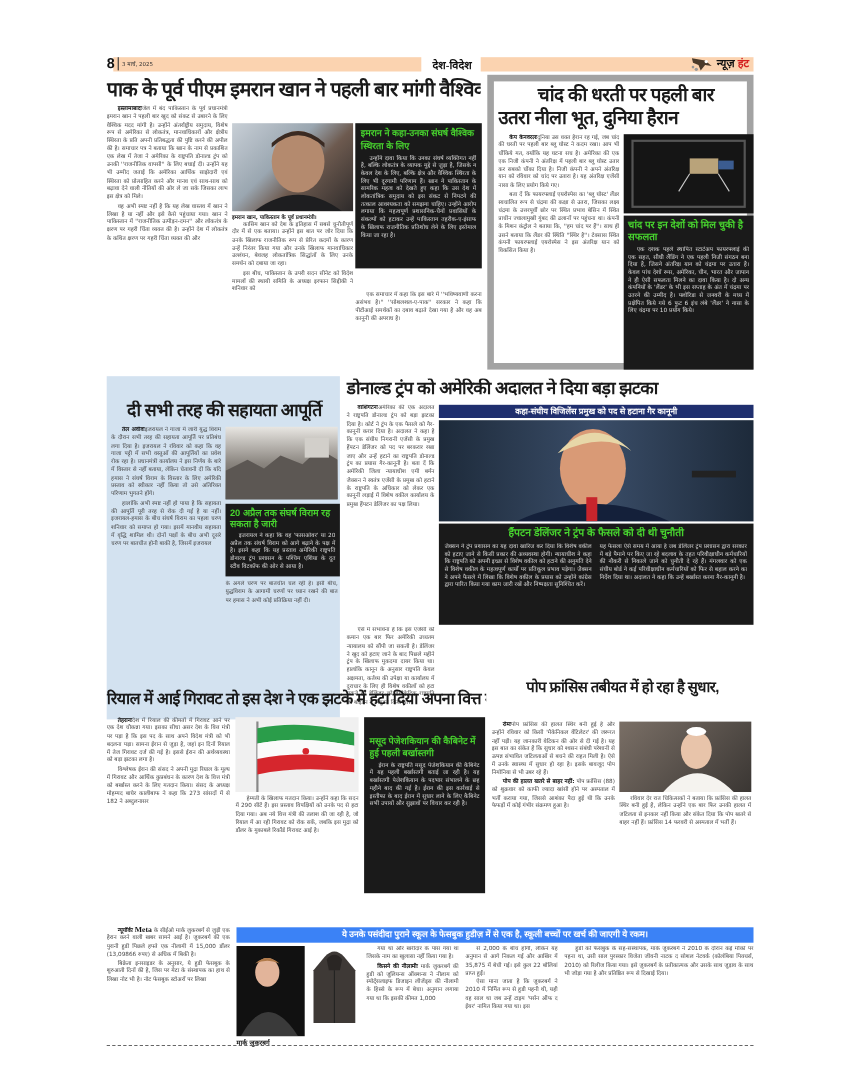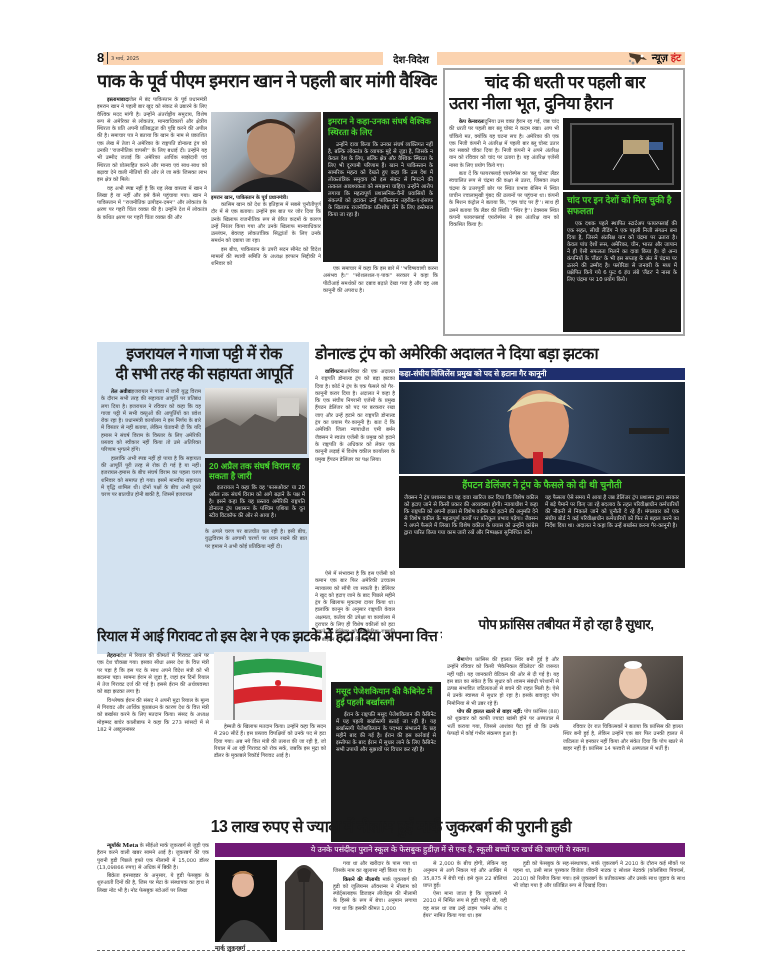--- a/index.html
+++ b/index.html
@@ -62,29 +62,29 @@
         <path d="M36 22 Q60 0 84 22 L84 18 Q60 -4 36 18Z" fill="#3a2a22"></path>
         <path d="M20 80 Q60 50 100 80Z" fill="#1e1e20"></path>
       </svg>
   </div>
   <div class="abs caption" style="left:114px;top:144px;width:110px;font-size:5px">इमरान खान, पाकिस्तान के पूर्व प्रधानमंत्री।</div>
   <div class="abs body-text" style="left:114px;top:151px;width:110px;height:130px">
     <p>कासिम खान को देश के इतिहास में सबसे चुनौतीपूर्ण दौर में से एक बताया। उन्होंने इस बात पर जोर दिया कि उनके खिलाफ राजनीतिक रूप से प्रेरित कदमों के कारण उन्हें निरंतर किया गया और उनके खिलाफ मानवाधिकार उल्लंघन, बेवजह लोकतांत्रिक सिद्धांतों के लिए उनके समर्थन को दबाया जा रहा।</p>
     <p>इस बीच, पाकिस्तान के उपरी सदन सीनेट को विदेश मामलों की स्थायी समिति के अध्यक्ष इरफान सिद्दीकी ने शनिवार को</p>
   </div>
 
-  <div class="abs dark-box" style="left:226px;top:62px;width:115px;height:150px;padding:4px 5px">
+  <div class="abs dark-box" style="left:226px;top:62px;width:115px;height:132px;padding:4px 5px">
     <div class="green-hl" style="font-size:8.3px;line-height:11px">इमरान ने कहा-उनका संघर्ष वैश्विक स्थिरता के लिए</div>
     <div class="bt" style="margin-top:3px;height:115px;text-indent:8px">उन्होंने दावा किया कि उनका संघर्ष व्यक्तिगत नहीं है, बल्कि लोकतंत्र के व्यापक मुद्दे से जुड़ा है, जिसके न केवल देश के लिए, बल्कि क्षेत्र और वैश्विक स्थिरता के लिए भी दूरगामी परिणाम हैं। खान ने पाकिस्तान के सामरिक महत्व को देखते हुए कहा कि उस देश में लोकतांत्रिक समुदाय को इस संकट से निपटने की तत्काल आवश्यकता को समझना चाहिए। उन्होंने आरोप लगाया कि महत्वपूर्ण प्रशासनिक-चैनों प्रवासियों के संकल्पों को हटाकर उन्हें पाकिस्तान तहरीक-ए-इंसाफ के खिलाफ राजनीतिक प्रतिशोध लेने के लिए इस्तेमाल किया जा रहा है।</div>
   </div>
   <div class="abs body-text" style="left:226px;top:215px;width:115px;height:70px">
     <p>एक समाचार में कहा कि इस बारे में ''भविष्यवाणी करना असंभव है।'' ''सोशलशल-ए-पाक'' सरकार ने कहा कि पीटीआई समर्थकों का दबाव बढ़ाते देखा गया है और वह अब कानूनी की अपराध है।</p>
   </div>
 
-  <div class="abs" style="left:346px;top:18px;width:242px;height:268px;border:2px solid #a3a3a3">
+  <div class="abs" style="left:346px;top:18px;width:242px;height:268px;border:6px solid #a3a3a3">
     <div class="hl" style="position:absolute;left:4px;top:2px;width:232px;font-size:17px;line-height:21px;font-family:'Liberation Sans',sans-serif;text-align:center">चांद की धरती पर पहली बार</div>
     <div class="hl" style="position:absolute;left:4px;top:23px;width:232px;font-size:17px;line-height:21px;text-align:left">उतरा नीला भूत, दुनिया हैरान</div>
     <div class="body-text" style="position:absolute;left:4px;top:48px;width:110px;height:214px">
       <p><b>केप केनवरलः</b><span>दुनिया उस वक्त हैरान रह गई, जब चांद की धरती पर पहली बार ब्लू घोस्ट ने कदम रखा। आप भी चौंकिये मत, क्योंकि यह घटना सच है। अमेरिका की एक एक निजी कंपनी ने अंतरिक्ष में पहली बार ब्लू घोस्ट उतार कर सबको चौंका दिया है। निजी कंपनी ने अपने अंतरिक्ष यान को रविवार को चांद पर उतारा है। यह अंतरिक्ष एजेंसी नासा के लिए प्रयोग किये गए।</span></p>
       <p>बता दें कि फायरफ्लाई एयरोस्पेस का 'ब्लू घोस्ट' लैंडर स्वचालित रूप से चंद्रमा की कक्षा से उतरा, जिसका लक्ष्य चंद्रमा के उत्तरपूर्वी छोर पर स्थित प्रभाव बेसिन में स्थित प्राचीन ज्वालामुखी गुंबद की ढलानों पर पहुंचना था। कंपनी के मिशन कंट्रोल ने बताया कि, ''हम चांद पर हैं''। साथ ही उसने बताया कि लैंडर की स्थिति ''स्थिर है''। टेक्सास स्थित कंपनी फायरफ्लाई एयरोस्पेस ने इस अंतरिक्ष यान को विकसित किया है।</p>
     </div>
     <div class="photo" style="position:absolute;left:118px;top:48px;width:118px;height:72px;background:#151515">
       <svg width="118" height="72" viewBox="0 0 118 72">
           <rect x="8" y="6" width="102" height="60" fill="none" stroke="#555" stroke-width="2"></rect>
           <rect x="60" y="22" width="26" height="14" fill="#b9a37a"></rect>
@@ -93,21 +93,20 @@
           <rect x="86" y="24" width="14" height="8" fill="#3b5c90"></rect>
         </svg>
     </div>
     <div class="dark-box" style="position:absolute;left:118px;top:122px;width:118px;height:140px;padding:3px 4px">
       <div class="green-hl" style="font-size:9px;line-height:11px">चांद पर इन देशों को मिल चुकी है सफलता</div>
       <div class="bt" style="margin-top:3px;height:112px;text-indent:8px">एक दशक पहले स्थापित स्टार्टअप फायरफ्लाई की एक सहत, सीधी लैंडिंग ने एक पहली निजी संगठन बना दिया है, जिसने अंतरिक्ष यान को चंद्रमा पर उतारा है। केवल पांच देशों रूस, अमेरिका, चीन, भारत और जापान ने ही ऐसी सफलता मिलने का दावा किया है। दो अन्य कंपनियों के 'लैंडर' के भी इस सप्ताह के अंत में चंद्रमा पर उतरने की उम्मीद है। फ्लोरिडा से जनवरी के मध्य में प्रक्षेपित किये गये 6 फुट 6 इंच लंबे 'लैंडर' ने नासा के लिए चंद्रमा पर 10 प्रयोग किये।</div>
     </div>
   </div>
 
   <div class="abs" style="left:0;top:292px;width:212px;height:312px;background:#d3e2f0">
-    <div class="hl" style="position:absolute;left:4px;top:2px;width:206px;font-size:16px;line-height:20px;text-align:center">इजरायल ने गाजा पट्टी में रोक</div>
     <div class="hl" style="position:absolute;left:4px;top:22px;width:206px;font-size:16px;line-height:20px;text-align:center">दी सभी तरह की सहायता आपूर्ति</div>
     <div class="body-text" style="position:absolute;left:4px;top:46px;width:100px;height:262px">
       <p><b>तेल अवीवः</b><span>इजरायल ने गाजा में जारी युद्ध विराम के दौरान सभी तरह की सहायता आपूर्ति पर प्रतिबंध लगा दिया है। इजरायल ने रविवार को कहा कि वह गाजा पट्टी में सभी वस्तुओं की आपूर्तियों का प्रवेश रोक रहा है। प्रधानमंत्री कार्यालय ने इस निर्णय के बारे में विस्तार से नहीं बताया, लेकिन चेतावनी दी कि यदि हमास ने संघर्ष विराम के विस्तार के लिए अमेरिकी प्रस्ताव को स्वीकार नहीं किया तो उसे अतिरिक्त परिणाम भुगतने होंगे।</span></p>
       <p>हालांकि अभी स्पष्ट नहीं हो पाया है कि सहायता की आपूर्ति पूरी तरह से रोक दी गई है या नहीं। इजरायल-हमास के बीच संघर्ष विराम का पहला चरण शनिवार को समाप्त हो गया। इसमें मानवीय सहायता में वृद्धि शामिल थी। दोनों पक्षों के बीच अभी दूसरे चरण पर बातचीत होनी बाकी है, जिसमें इजरायल</p>
     </div>
     <div class="photo" style="position:absolute;left:108px;top:46px;width:102px;height:66px;background:linear-gradient(180deg,#e8e6e2 0%,#8b8680 50%,#4a4643 100%)">
       <svg width="102" height="66" viewBox="0 0 102 66">
           <path d="M0 40 L20 30 L35 38 L50 26 L70 34 L85 20 L102 30 L102 66 L0 66Z" fill="#5c5753"></path>
           <rect x="72" y="10" width="22" height="18" fill="#d2cfca"></rect>
         </svg>
@@ -116,21 +115,21 @@
       <div class="green-hl" style="font-size:8.5px;line-height:10px">20 अप्रैल तक संघर्ष विराम रह सकता है जारी</div>
       <div class="bt" style="margin-top:3px;height:36px;text-indent:8px">इजरायल ने कहा कि वह 'फासओवर' या 20 अप्रैल तक संघर्ष विराम को आगे बढ़ाने के पक्ष में है। इसने कहा कि यह प्रस्ताव अमेरिकी राष्ट्रपति डोनाल्ड ट्रंप प्रशासन के पश्चिम एशिया के दूत स्टीव विटकॉफ की ओर से आया है।</div>
     </div>
     <div class="body-text" style="position:absolute;left:108px;top:186px;width:102px;height:40px">के अगले चरण पर बातचीत चल रही है। इसी बीच, युद्धविराम के आगामी चरणों पर ध्यान रखने की बात पर हमास ने अभी कोई प्रतिक्रिया नहीं दी।</div>
   </div>
 
   <div class="abs hl" style="left:218px;top:294px;width:370px;font-size:16px;line-height:20px">डोनाल्ड ट्रंप को अमेरिकी अदालत ने दिया बड़ा झटका</div>
   <div class="abs body-text" style="left:218px;top:318px;width:80px;height:286px">
     <p><b>वाशिंगटनः</b><span>अमेरिका की एक अदालत ने राष्ट्रपति डोनाल्ड ट्रंप को बड़ा झटका दिया है। कोर्ट ने ट्रंप के एक फैसले को गैर-कानूनी करार दिया है। अदालत ने कहा है कि एक संघीय निगरानी एजेंसी के प्रमुख हैंपटन डेलिंजर को पद पर बरकरार रखा जाए और उन्हें हटाने का राष्ट्रपति डोनाल्ड ट्रंप का प्रयास गैर-कानूनी है। बता दें कि अमेरिकी जिला न्यायाधीश एमी बर्मन जैक्सन ने स्वतंत्र एजेंसी के प्रमुख को हटाने के राष्ट्रपति के अधिकार को लेकर एक कानूनी लड़ाई में विशेष वकील कार्यालय के प्रमुख हैंपटन डेलिंजर का पक्ष लिया।</span></p>
   </div>
-  <div class="abs" style="left:302px;top:318px;width:286px;height:12px;background:#1f2f6e;color:#fff;font-size:7.5px;line-height:12px;font-weight:bold;text-align:left;font-family:'Liberation Sans',sans-serif;white-space:nowrap;overflow:hidden">कहा-संघीय विजिलेंस प्रमुख को पद से हटाना गैर कानूनी</div>
+  <div class="abs" style="left:302px;top:318px;width:286px;height:12px;background:#1f2f6e;color:#fff;font-size:7.5px;line-height:12px;font-weight:bold;text-align:center;font-family:'Liberation Sans',sans-serif;white-space:nowrap;overflow:hidden">कहा-संघीय विजिलेंस प्रमुख को पद से हटाना गैर कानूनी</div>
   <div class="abs photo" style="left:302px;top:332px;width:286px;height:92px;background:linear-gradient(90deg,#1d2a3a 0%,#3a4d68 50%,#1d2a3a 100%)">
     <svg width="286" height="92" viewBox="0 0 286 92">
         <ellipse cx="140" cy="44" rx="30" ry="36" fill="#d99a76"></ellipse>
         <path d="M108 30 Q140 -6 175 28 Q150 10 108 30Z" fill="#e7d7a8"></path>
         <path d="M70 92 Q140 60 210 92Z" fill="#14203a"></path>
         <rect x="134" y="70" width="10" height="22" fill="#c8252c"></rect>
         <rect x="230" y="46" width="40" height="6" fill="#222"></rect>
       </svg>
   </div>
   <div class="abs body-text" style="left:302px;top:426px;width:102px;height:0;overflow:hidden"></div>
@@ -157,47 +156,46 @@
         <line x1="20" y1="4" x2="20" y2="68" stroke="#888" stroke-width="2"></line>
         <path d="M20 10 Q60 2 108 14 L108 26 Q60 16 20 24Z" fill="#2a9d4a"></path>
         <path d="M20 24 Q60 16 108 26 L108 38 Q60 30 20 38Z" fill="#fafafa"></path>
         <path d="M20 38 Q60 30 108 38 L108 50 Q60 44 20 52Z" fill="#d6262d"></path>
         <circle cx="64" cy="31" r="3" fill="#d6262d"></circle>
       </svg>
   </div>
   <div class="abs body-text" style="left:117px;top:673px;width:112px;height:90px">
     <p>हेम्मती के खिलाफ मतदान किया। उन्होंने कहा कि सदन में 290 सीटें हैं। इस प्रस्ताव विपक्षियों को उनके पद से हटा दिया गया। अब नये वित्त मंत्री की तलाश की जा रही है, जो रियाल में आ रही गिरावट को रोक सकें, जबकि इस मुद्रा को डॉलर के मुकाबले रिकॉर्ड गिरावट आई है।</p>
   </div>
-  <div class="abs dark-box" style="left:234px;top:632px;width:110px;height:160px;padding:4px 5px">
+  <div class="abs dark-box" style="left:234px;top:602px;width:110px;height:160px;padding:16px 5px">
     <div class="green-hl" style="font-size:8.3px;line-height:11px">मसूद पेजेशकियान की कैबिनेट में हुई पहली बर्खास्तगी</div>
     <div class="bt" style="margin-top:3px;height:125px;text-indent:8px">ईरान के राष्ट्रपति मसूद पेजेशकियान की कैबिनेट में यह पहली बर्खास्तगी बताई जा रही है। यह बर्खास्तगी पेजेशकियान के पदभार संभालने के छह महीने बाद की गई है। ईरान की इस कार्रवाई से इस्तीफा के बाद ईरान में सुधार लाने के लिए कैबिनेट सभी उपायों और सुझावों पर विचार कर रही है।</div>
   </div>
 
   <div class="abs hl" style="left:350px;top:566px;width:238px;font-size:13.5px;line-height:18px;text-align:center">पोप फ्रांसिस तबीयत में हो रहा है सुधार,</div>
   <div class="abs body-text" style="left:350px;top:606px;width:112px;height:156px">
     <p><b>रोमः</b><span>पोप फ्रांसिस की हालत स्थिर बनी हुई है और उन्होंने रविवार को किसी 'मैकेनिकल वेंटिलेटर' की जरूरत नहीं पड़ी। यह जानकारी वेटिकन की ओर से दी गई है। यह इस बात का संकेत है कि सुधार को श्वसन संबंधी परेशानी से उत्पन्न संभावित जटिलताओं से बचने की राहत मिली है। ऐसे में उनके स्वास्थ्य में सुधार हो रहा है। इसके बावजूद पोप निमोनिया से भी उबर रहे हैं।</span></p>
     <p><b>पोप की हालत खतरे से बाहर नहीं:</b> <span>पोप फ्रांसिस (88) को शुक्रवार को काफी ज्यादा खांसी होने पर अस्पताल में भर्ती कराया गया, जिससे आशंका पैदा हुई थी कि उनके फेफड़ों में कोई गंभीर संक्रमण हुआ है।</span></p>
   </div>
   <div class="abs photo" style="left:466px;top:606px;width:120px;height:64px;background:linear-gradient(135deg,#7a6f66 0%,#3a3633 100%)">
     <svg width="120" height="64" viewBox="0 0 120 64">
         <ellipse cx="70" cy="26" rx="14" ry="17" fill="#e8c4aa"></ellipse>
         <ellipse cx="70" cy="9" rx="9" ry="4" fill="#fff"></ellipse>
         <path d="M40 64 Q70 30 104 64Z" fill="#f5f3ef"></path>
       </svg>
   </div>
   <div class="abs body-text" style="left:466px;top:673px;width:120px;height:90px">
     <p>रविवार देर रात चिकित्सकों ने बताया कि फ्रांसिस की हालत स्थिर बनी हुई है, लेकिन उन्होंने एक बार फिर उनकी हालत में जटिलता से इनकार नहीं किया और संकेत दिया कि पोप खतरे से बाहर नहीं हैं। फ्रांसिस 14 फरवरी से अस्पताल में भर्ती हैं।</p>
   </div>
 
-  <div class="abs hl" style="left:0;top:766px;width:588px;font-size:16px;line-height:22px;text-align:center">13 लाख रुपए से ज्यादा में नीलाम हुई मार्क जुकरबर्ग की पुरानी हुडी</div>
   <div class="abs body-text" style="left:0;top:792px;width:112px;height:106px">
     <p><b>न्यूयॉर्कः</b> <b style="font-family:Liberation Serif, serif;font-size:7px">Meta</b> <span>के सीईओ मार्क जुकरबर्ग से जुड़ी एक हैरान करने वाली खबर सामने आई है। जुकरबर्ग की एक पुरानी हुडी पिछले हफ्ते एक नीलामी में 15,000 डॉलर (13,09866 रुपए) से अधिक में बिकी है।</span></p>
     <p>बिक्रेता इनसाइडर के अनुसार, ये हुडी फेसबुक के शुरुआती दिनों की है, जिस पर मेटा के संस्थापक का हाथ से लिखा नोट भी है। नोट फेसबुक स्टोअरों पर लिखा</p>
   </div>
-  <div class="abs" style="left:118px;top:793px;width:470px;height:14px;background:#701a75;color:#fff;font-size:7.8px;line-height:14px;font-weight:normal;text-align:center;font-family:'Liberation Sans',sans-serif;white-space:nowrap;overflow:hidden">ये उनके पसंदीदा पुराने स्कूल के फेसबुक हुडीज़ में से एक है, स्कूली बच्चों पर खर्च की जाएगी ये रकम।</div>
+  <div class="abs" style="left:118px;top:793px;width:470px;height:14px;background:#3b82f6;color:#fff;font-size:7.8px;line-height:14px;font-weight:bold;text-align:center;font-family:'Liberation Sans',sans-serif;white-space:nowrap;overflow:hidden">ये उनके पसंदीदा पुराने स्कूल के फेसबुक हुडीज़ में से एक है, स्कूली बच्चों पर खर्च की जाएगी ये रकम।</div>
   <div class="abs photo" style="left:118px;top:810px;width:62px;height:82px;background:#111">
     <svg width="62" height="82" viewBox="0 0 62 82">
         <ellipse cx="28" cy="24" rx="11" ry="13" fill="#e2b49a"></ellipse>
         <path d="M17 16 Q28 6 39 16 Q28 11 17 16Z" fill="#b07a4a"></path>
         <path d="M4 82 Q28 38 56 82Z" fill="#3a3a3a"></path>
       </svg>
   </div>
   <div class="abs photo" style="left:184px;top:810px;width:46px;height:82px;background:#fff">
     <svg width="46" height="82" viewBox="0 0 46 82">
         <path d="M14 10 Q23 0 32 10 L42 22 L42 70 L4 70 L4 22Z" fill="#3e3936"></path>

